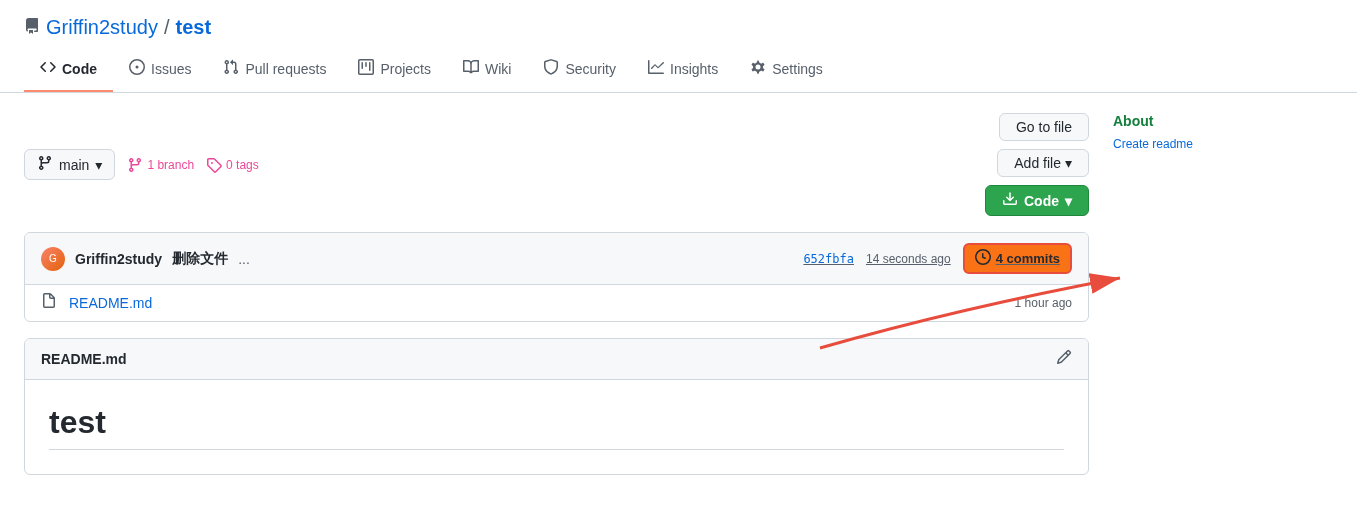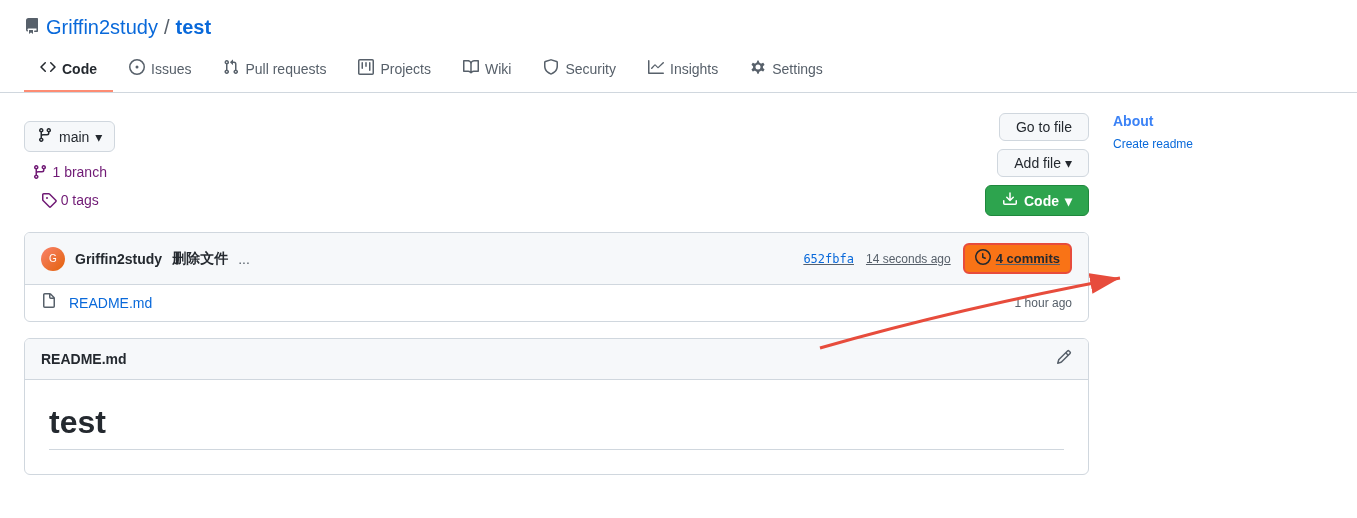--- a/index.html
+++ b/index.html
@@ -46,40 +46,39 @@
     .branch-toolbar {
       display: flex;
       align-items: center;
       justify-content: space-between;
       margin-bottom: 16px;
     }
     .branch-toolbar-left {
       display: flex;
       align-items: center;
       gap: 12px;
-      flex-direction: column;
     }
     .branch-btn {
       display: flex;
       align-items: center;
       gap: 6px;
       padding: 5px 12px;
       border: 1px solid #d0d7de;
       border-radius: 6px;
       background: #f6f8fa;
       cursor: pointer;
       font-size: 14px;
       color: #24292f;
     }
     .branch-info {
       display: flex;
       align-items: center;
       gap: 4px;
-      font-size: 14px;
-      color: #701a75;
+      font-size: 12px;
+      color: #ec4899;
     }
     .branch-toolbar-right {
       display: flex;
       align-items: flex-end;
       gap: 8px;
       flex-direction: column;
     }
     .btn-default {
       padding: 5px 16px;
       border: 1px solid #d0d7de;
@@ -212,21 +211,21 @@
 
     
     .page-layout {
       display: flex;
       padding: 20px 24px;
       gap: 24px;
     }
     .main-col { flex: 1; min-width: 0; }
     .side-col { width: 220px; flex-shrink: 0; }
     .side-section { font-size: 12px; color: #57606a; margin-bottom: 16px; }
-    .side-section-title { font-size: 14px; font-weight: 600; color: #3b82f6; margin-bottom: 8px; }
+    .side-section-title { font-size: 14px; font-weight: 600; color: #15803d; margin-bottom: 8px; }
     .side-link { color: #0969da; cursor: pointer; display: block; font-size: 12px; }
   </style>
 </head>
 <body>
 
 <div class="repo-title">
   <span class="repo-icon">
     <svg width="16" height="16" viewBox="0 0 16 16" fill="#57606a">
         <path d="M2 2.5A2.5 2.5 0 014.5 0h8.75a.75.75 0 01.75.75v12.5a.75.75 0 01-.75.75h-2.5a.75.75 0 010-1.5h1.75v-2h-8a1 1 0 00-.714 1.7.75.75 0 01-1.072 1.05A2.495 2.495 0 012 11.5v-9zm10.5-1V9h-8c-.356 0-.694.074-1 .208V2.5a1 1 0 011-1h8zM5 12.25v3.25a.25.25 0 00.4.2l1.45-1.087a.25.25 0 01.3 0L8.6 15.7a.25.25 0 00.4-.2v-3.25a.25.25 0 00-.25-.25h-3.5a.25.25 0 00-.25.25z"></path>
       </svg>

